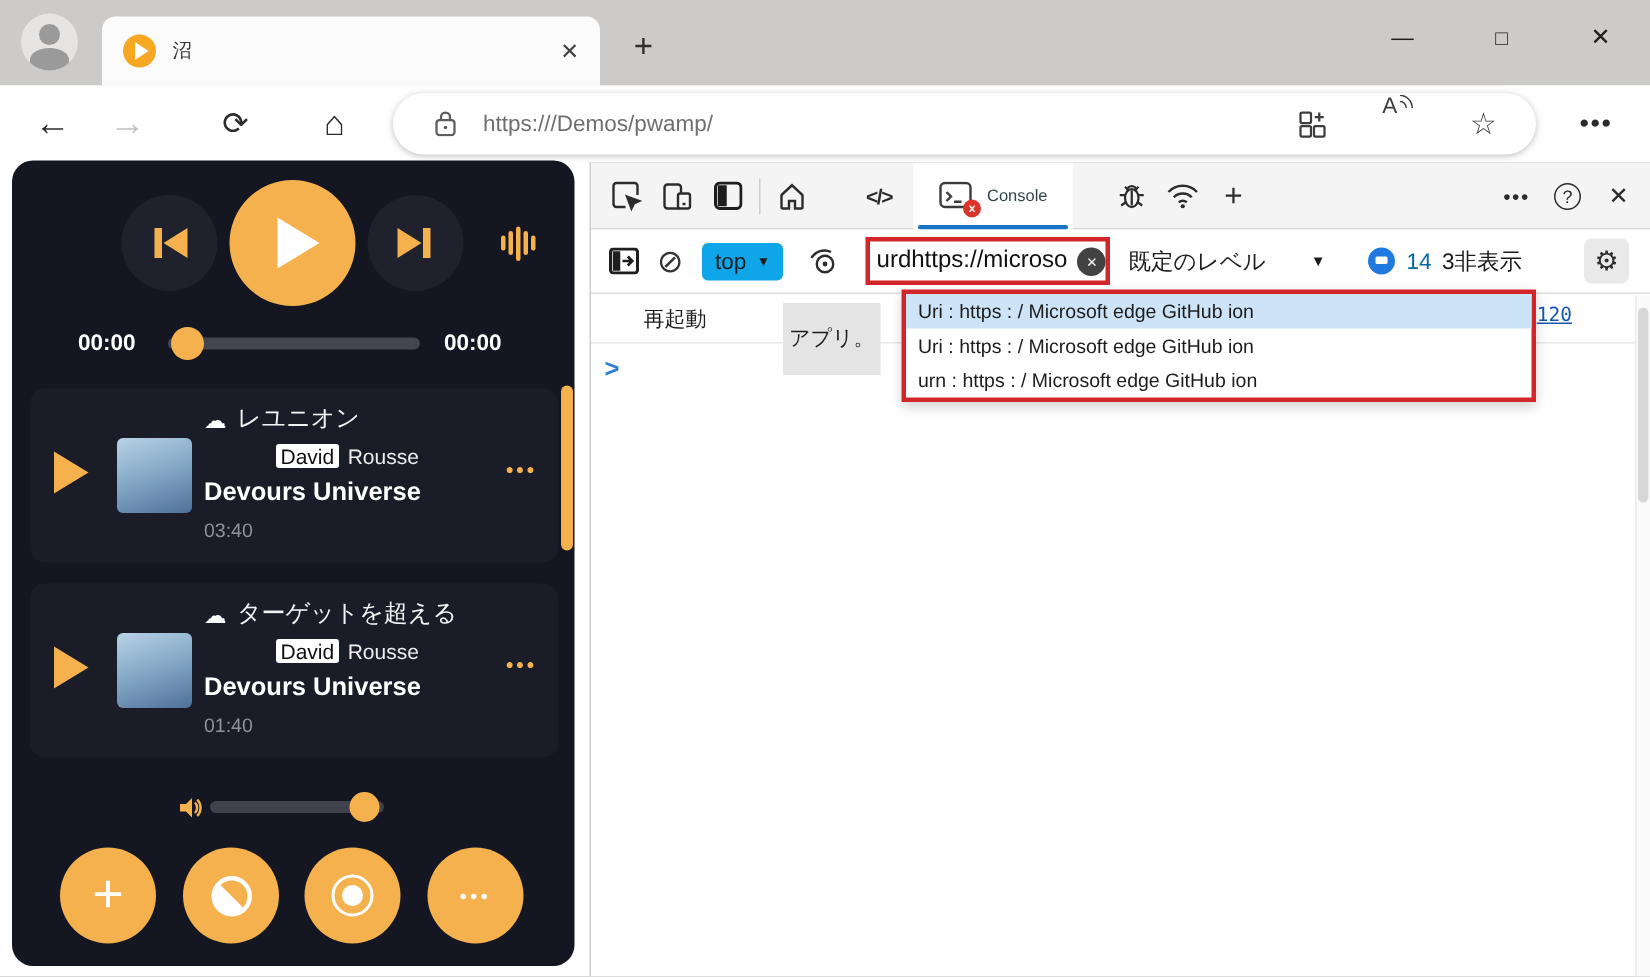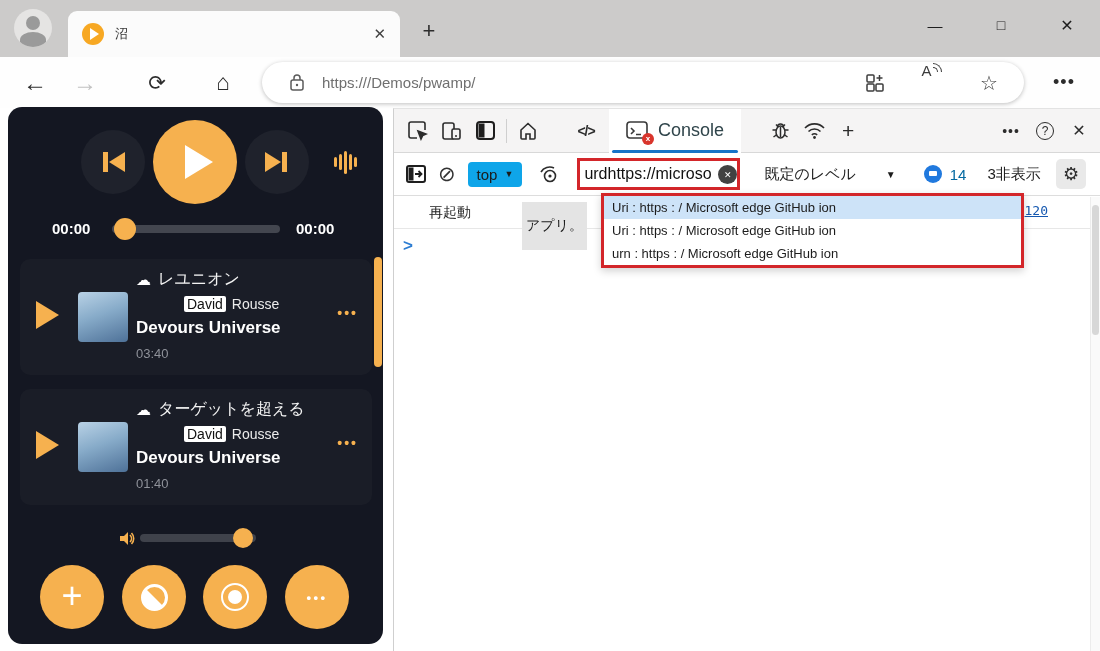--- a/index.html
+++ b/index.html
@@ -93,48 +93,48 @@
         border-left:1px solid #cfcfcf; border-top:1px solid #e3e3e3; }
   .dt-tabs { position:relative; height:44px; background:#f5f4f4; border-bottom:1px solid #d8d8d8;
              display:flex; align-items:center; }
   .ico-btn { width:34px; height:44px; display:flex; align-items:center; justify-content:center; color:#2c2c2c; }
   .vdiv { width:1px; height:24px; background:#cfcfcf; margin:0 4px; }
   .code-ico { font-size:14px; font-weight:700; color:#2c2c2c; letter-spacing:-1px; }
   .console-tab { position:relative; height:44px; display:flex; align-items:center; gap:8px; padding:0 17px;
                  background:#fff; margin-left:6px; }
   .console-tab::after { content:""; position:absolute; left:3px; right:3px; bottom:0; height:3px;
                         background:#1673c8; border-radius:2px; }
-  .console-label { font-size:18px; color:#30454b; }
+  .console-label { font-size:11px; color:#30454b; }
   .term-wrap { position:relative; width:24px; height:20px; }
   .badge { position:absolute; right:-4px; bottom:-4px; width:12px; height:12px; border-radius:50%;
            background:#d9352c; color:#fff; font-size:8px; line-height:12px; text-align:center; font-weight:700; }
   .dt-right { margin-left:auto; display:flex; align-items:center; }
   .help-ico { width:18px; height:18px; border:1.6px solid #2c2c2c; border-radius:50%; font-size:12px;
               display:flex; align-items:center; justify-content:center; color:#2c2c2c; }
 
   .dt-toolbar { position:relative; height:43px; display:flex; align-items:center; border-bottom:1px solid #ddd;
                 padding-left:12px; background:#fff; }
   .clear-ico { font-size:21px; color:#333; margin-left:12px; }
   .ctx { margin-left:12px; display:flex; align-items:center; gap:7px; background:#0ea5e9; border-radius:4px;
          padding:4px 9px; font-size:15px; color:#1b1b1b; }
   .ctx .caret { font-size:9px; color:#1b1b1b; }
   .eye { margin-left:16px; }
   .filter-wrap { position:relative; margin-left:16px; }
   .filter-input { width:163px; height:32px; border:3px solid #d3262a; font-size:16px; color:#111;
                   padding:0 22px 0 4px; font-family:"Liberation Sans",sans-serif; outline:none; }
   .filter-clear { position:absolute; right:3px; top:7px; width:19px; height:19px; border-radius:50%;
                   background:#424242; color:#fff; font-size:9px; display:flex; align-items:center;
                   justify-content:center; }
-  .level { margin-left:24px; font-size:15px; color:#1b1b1b; }
+  .level { margin-left:12px; font-size:15px; color:#1b1b1b; }
   .level-caret { margin-left:30px; font-size:10px; color:#1b1b1b; }
   .chat { margin-left:28px; width:18px; height:18px; border-radius:50%; background:#2079de; position:relative; }
   .chat::after { content:""; position:absolute; left:5px; top:6px; width:8px; height:5px; background:#fff;
                  border-radius:1px; }
   .count { margin-left:8px; font-size:15px; color:#0369a1; }
-  .hiddenlbl { margin-left:21px; font-size:15px; color:#1b1b1b; }
+  .hiddenlbl { margin-left:7px; font-size:15px; color:#1b1b1b; }
   .gear { margin-left:auto; margin-right:14px; width:30px; height:30px; background:#e9e9e9; border-radius:5px;
           display:flex; align-items:center; justify-content:center; font-size:18px; color:#2f2f2f; }
 
   .dt-body { position:relative; height:454px; }
   .msg-row { position:absolute; left:0; top:0; right:10px; height:33px; border-bottom:1px solid #e7e7e7; }
   .msg-restart { position:absolute; left:35px; top:8px; font-size:14px; color:#1b1b1b; }
   .msg-app { position:absolute; left:128px; top:6px; font-size:14px; color:#1b1b1b; background:#e4e4e4;
              padding:15px 4px; }
   .line-link { position:absolute; right:42px; top:7px; font-size:13px; color:#1558b0;
                text-decoration:underline; font-family:"DejaVu Sans Mono",monospace; }

